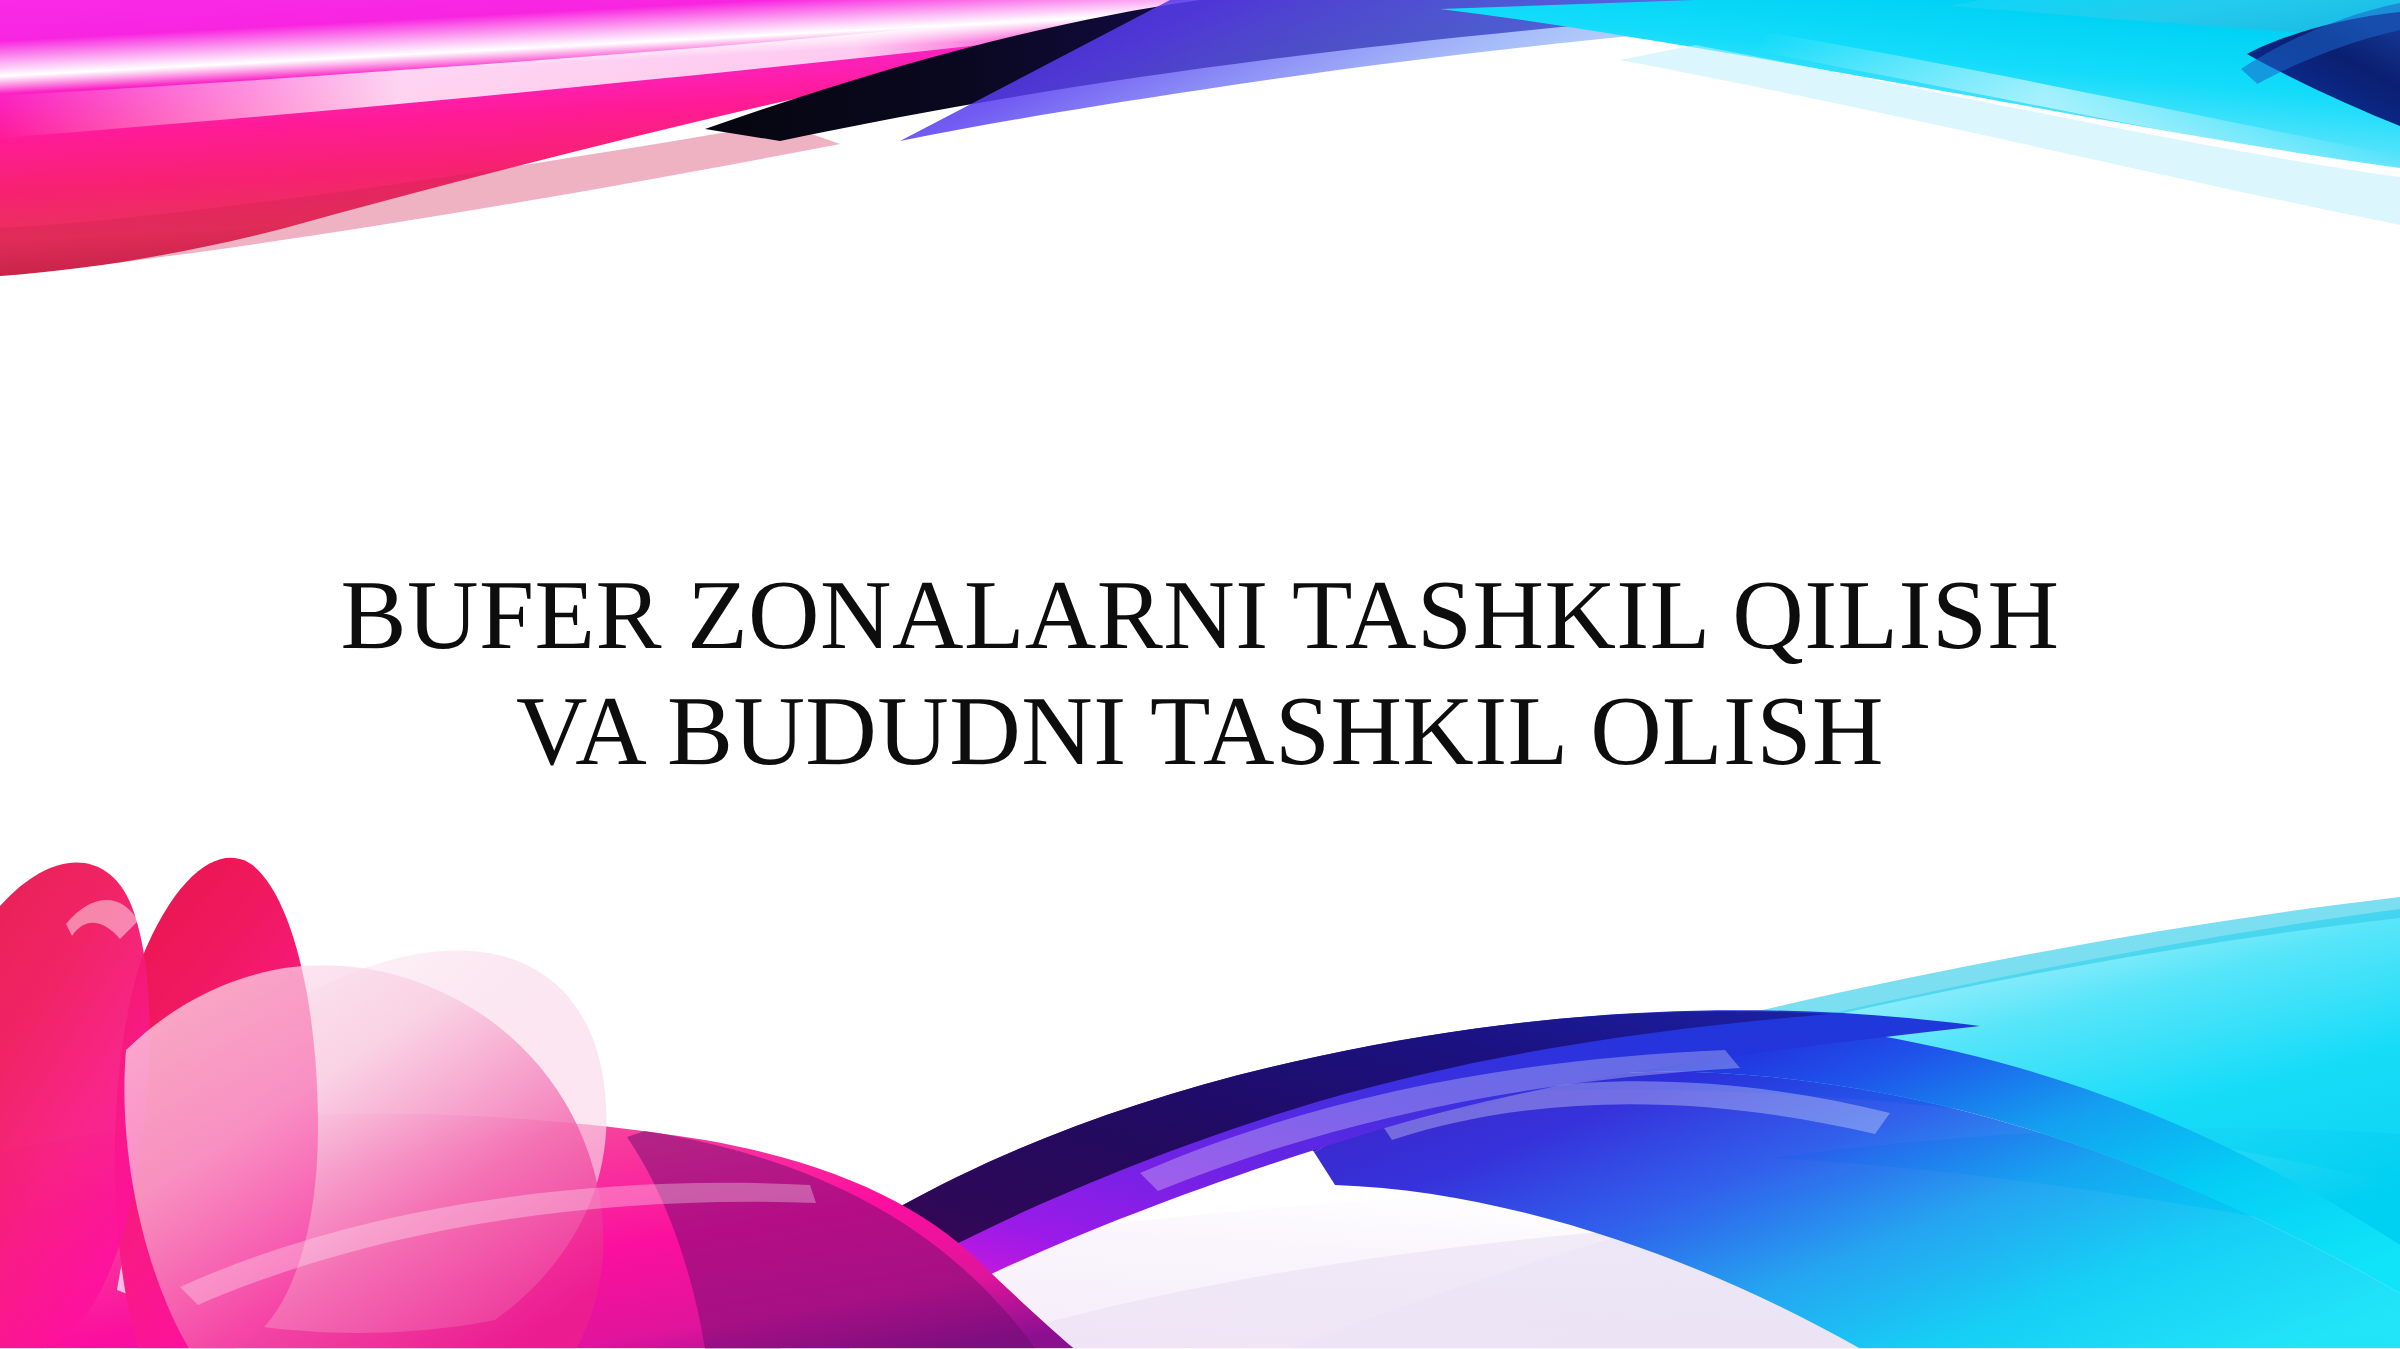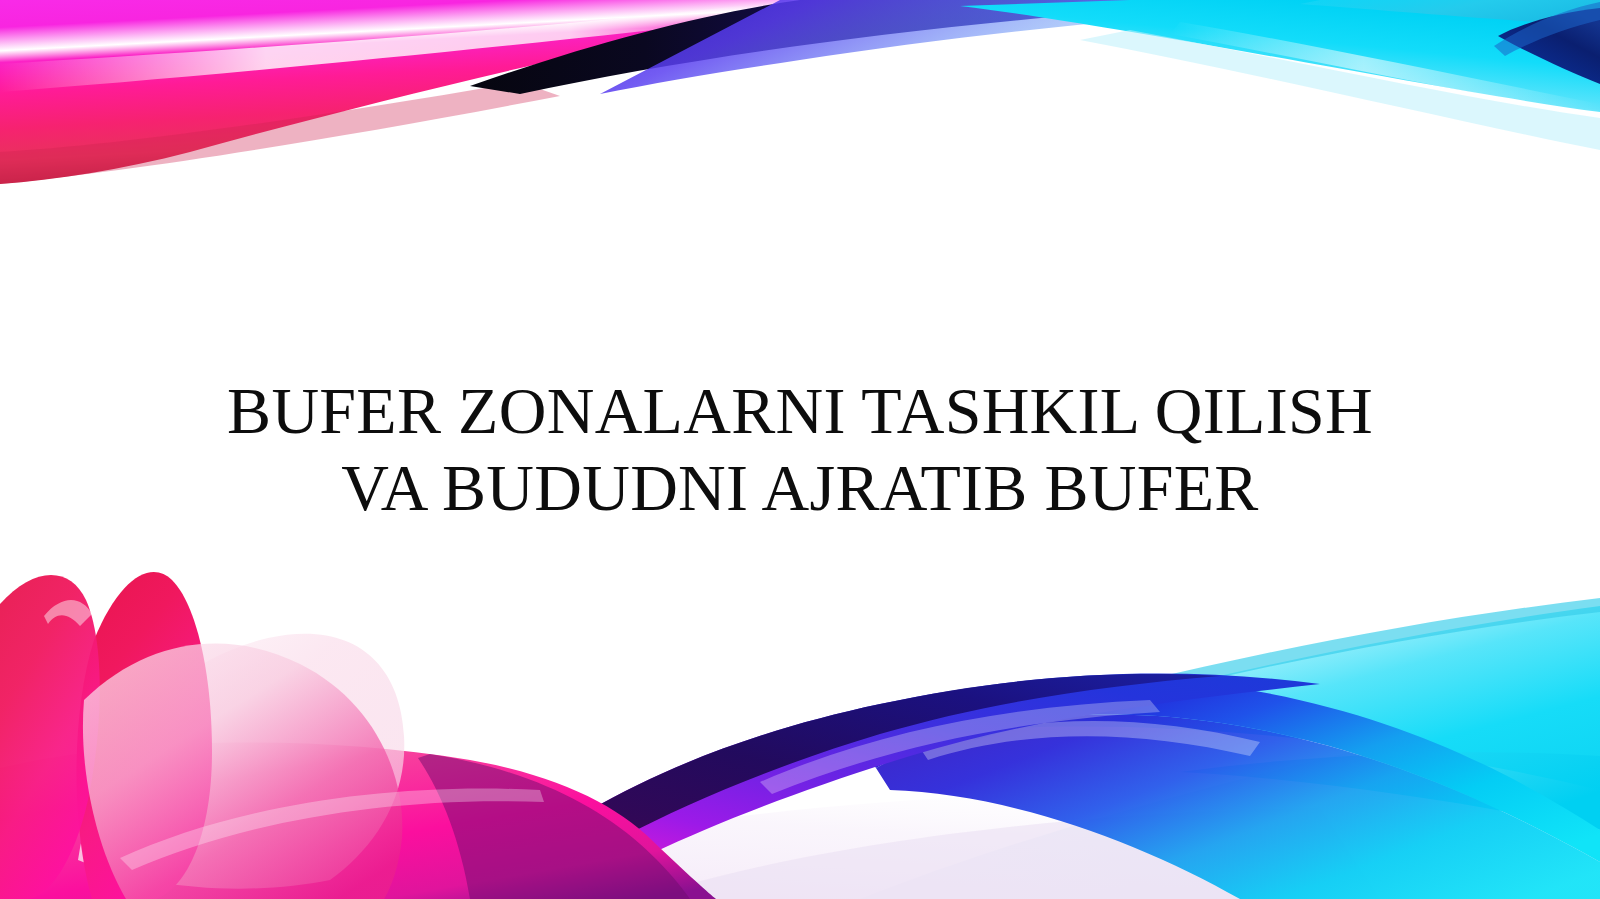--- a/index.html
+++ b/index.html
@@ -299,17 +299,17 @@
 
       <path d="M44,616 C62,594 82,596 92,614 L80,626 C68,612 56,612 48,624 Z" fill="#ffffff" opacity="0.45"></path>
 
       <path d="M120,858 C230,808 380,782 540,790 L544,802 C388,796 242,822 132,870 Z" fill="#ffffff" opacity="0.3"></path>
     </g>
   </svg>
 
   <div id="title-block">
     <div id="title-inner">
       <div class="title-line">BUFER ZONALARNI TASHKIL QILISH</div>
-      <div class="title-line">VA BUDUDNI AJRATIB BUFER</div>
+      <div class="title-line">VA BUDUDNI TASHKIL OLISH</div>
     </div>
   </div>
 
 </div>
 
 </body></html>

